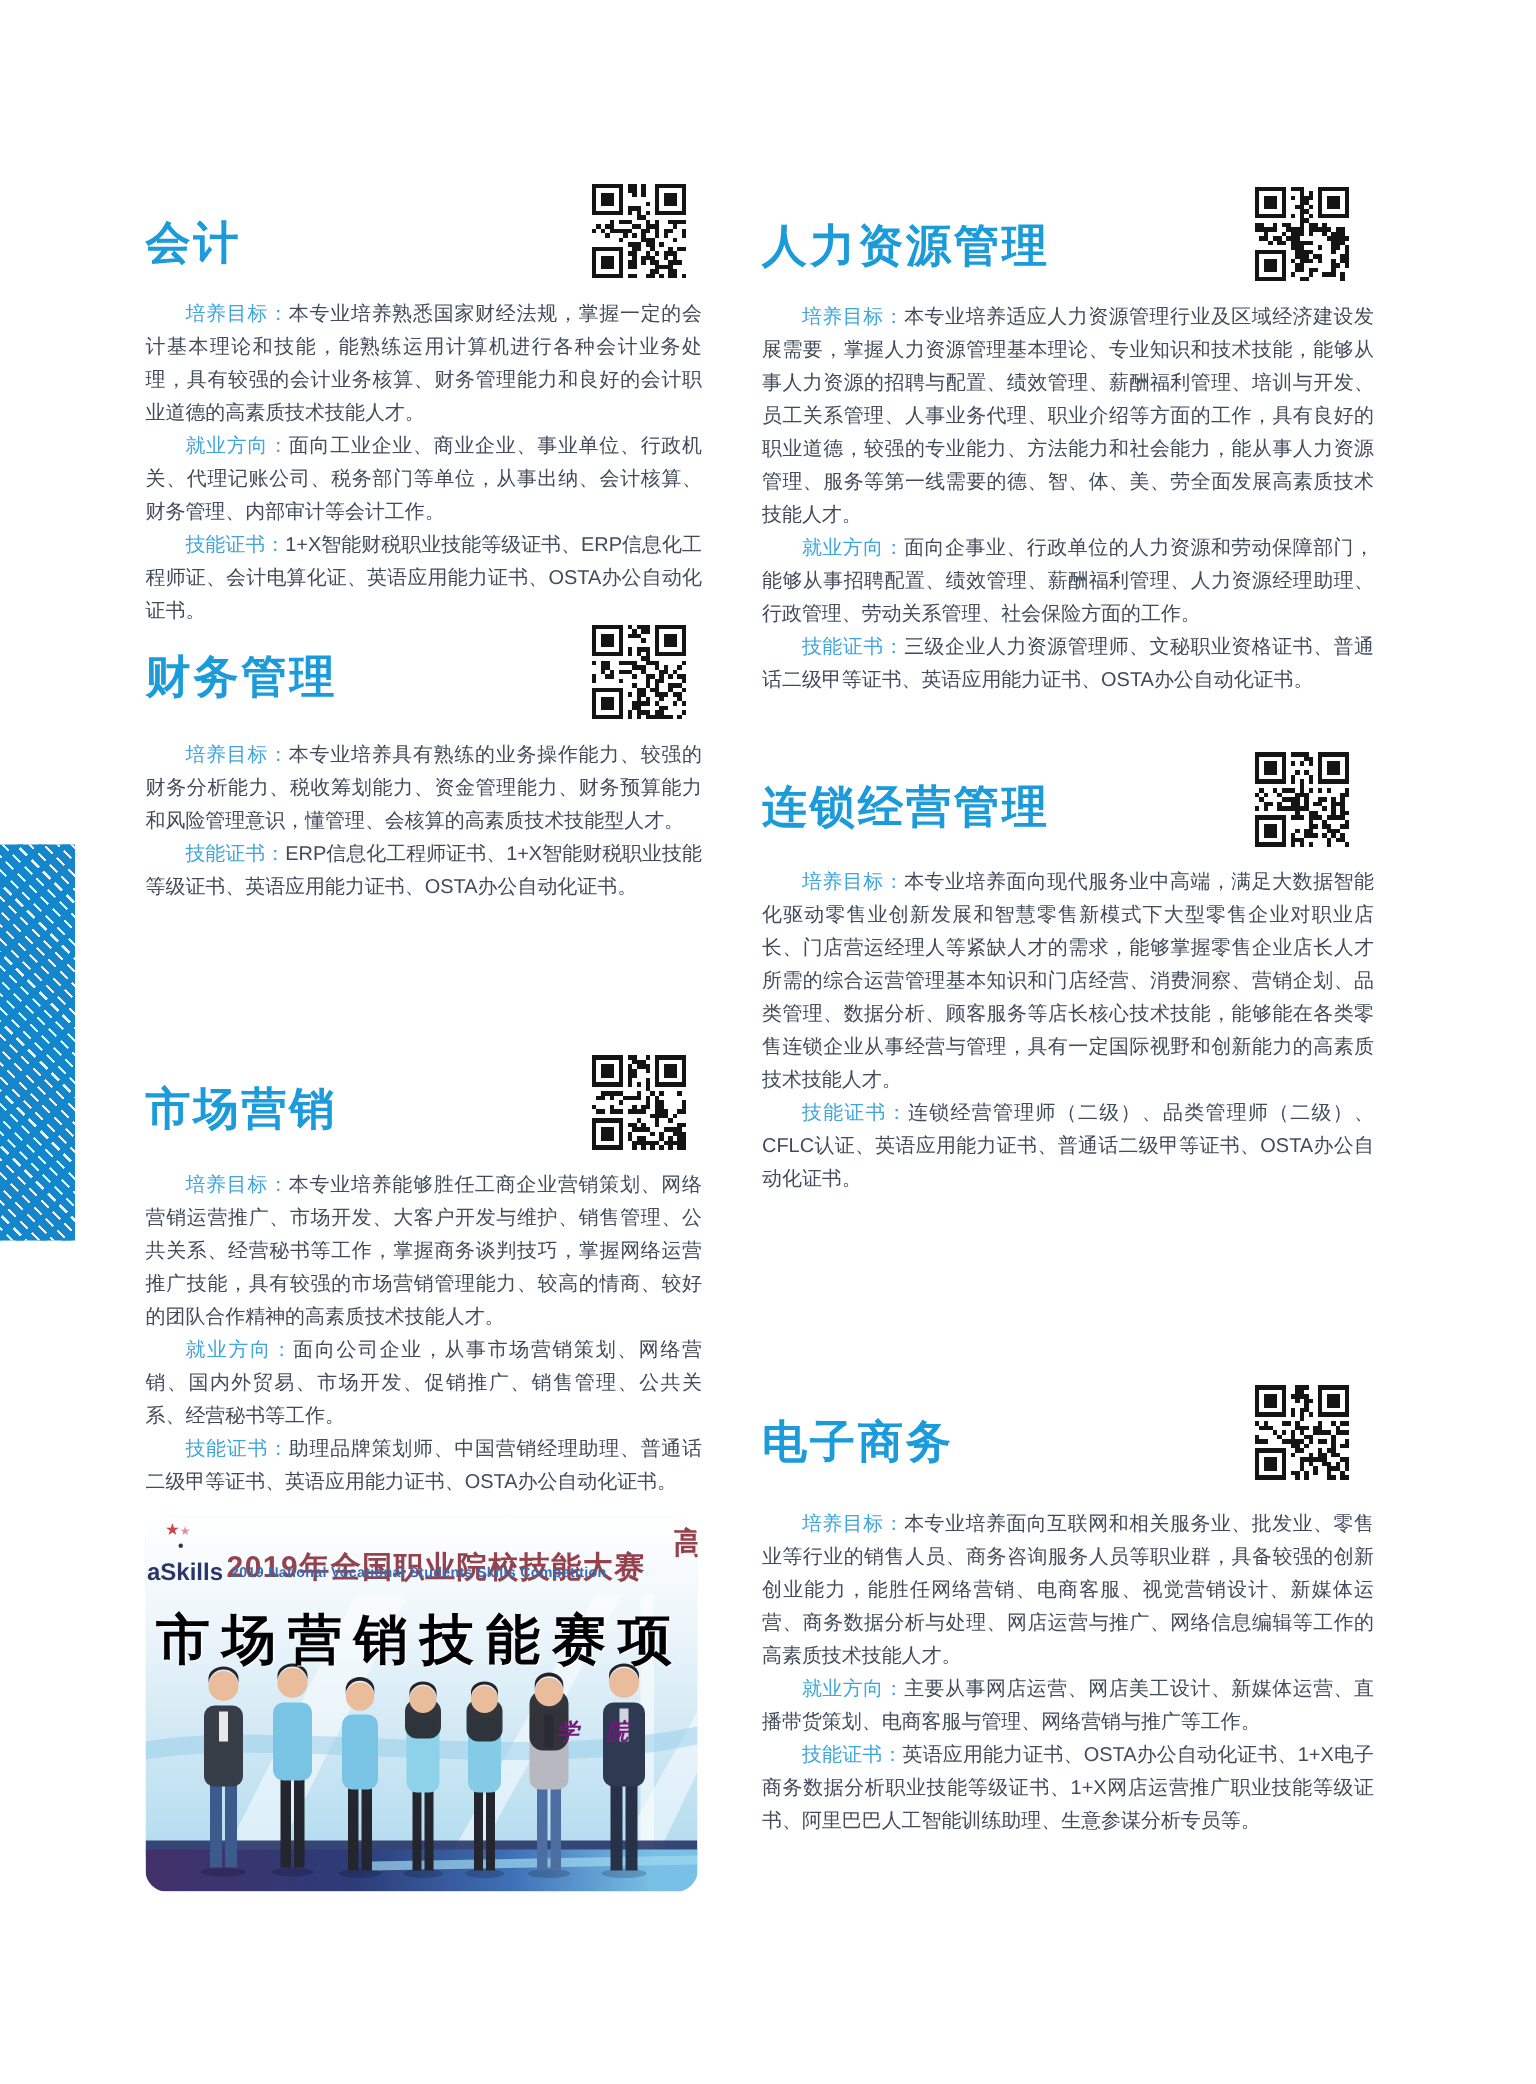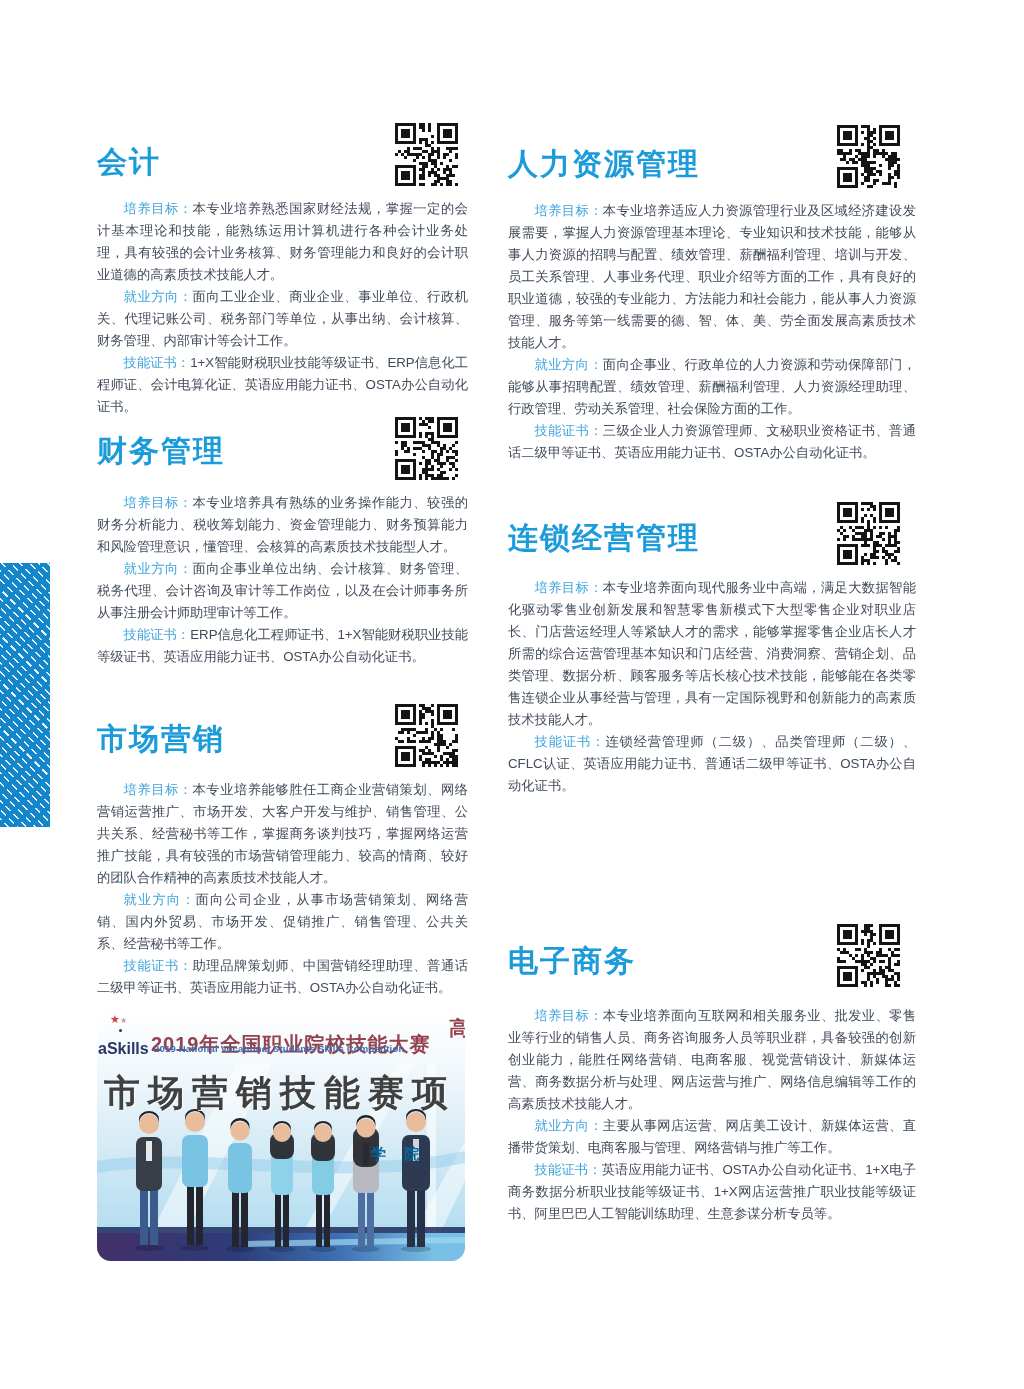--- a/index.html
+++ b/index.html
@@ -29,24 +29,24 @@
   .ph-stars{position:absolute;left:13px;top:2px;font-size:11px;color:#cf4343;}
   .ph-star2{font-size:8px;color:#e08aa0;}
   .ph-dot{position:absolute;left:22px;top:18px;width:3px;height:3px;border-radius:50%;background:#2a3668;}
   .ph-logo{position:absolute;left:1px;top:29px;font-size:16px;font-weight:700;color:#2a3668;}
   .ph-title{position:absolute;left:54px;top:20px;font-size:20px;font-weight:700;
             color:#94424e;letter-spacing:1px;white-space:nowrap;}
   .ph-partial{position:absolute;left:352px;top:4px;font-size:20px;font-weight:700;
             color:#94424e;white-space:nowrap;}
   .ph-sub{position:absolute;left:57px;top:32px;font-size:9.5px;font-weight:700;
             color:#3a6cb0;letter-spacing:.2px;white-space:nowrap;}
-  .ph-main{position:absolute;left:7px;top:58px;font-size:36px;font-weight:700;color:#404040;
+  .ph-main{position:absolute;left:7px;top:58px;font-size:36px;font-weight:700;color:#000000;
             letter-spacing:8px;white-space:nowrap;text-shadow:1px 1px 0 rgba(255,255,255,.8);}
-  .ph-side{position:absolute;left:274px;top:134px;font-size:15px;font-weight:700;color:#0369a1;
-            letter-spacing:7px;white-space:nowrap;}
+  .ph-side{position:absolute;left:274px;top:134px;font-size:15px;font-weight:700;color:#701a75;
+            letter-spacing:7px;white-space:nowrap;font-style:italic;}
 </style>
 </head>
 <body>
 
 <div class="page">
 
   <div class="side-strip"></div>
 
   <section class="sec col-l" style="left:97px;top:118px;width:371px;">
     <div class="hd" style="height:80px;">
@@ -486,21 +486,20 @@
             <rect x="12" y="20" width="1" height="1" fill="#141414"></rect>
             <rect x="13" y="20" width="1" height="1" fill="#141414"></rect>
             <rect x="14" y="20" width="1" height="1" fill="#141414"></rect>
             <rect x="15" y="20" width="1" height="1" fill="#141414"></rect>
             <rect x="16" y="20" width="1" height="1" fill="#141414"></rect>
             <rect x="17" y="20" width="1" height="1" fill="#141414"></rect>
             <rect x="19" y="20" width="1" height="1" fill="#141414"></rect>
           </svg></div>
     </div>
     <p class="para"><span class="lbl">培养目标：</span><span>本专业培养具有熟练的业务操作能力、较强的财务分析能力、税收筹划能力、资金管理能力、财务预算能力和风险管理意识，懂管理、会核算的高素质技术技能型人才。</span></p>
-    <p class="para"><span class="lbl">就业方向：</span><span>面向企事业单位出纳、会计核算、财务管理、税务代理、会计咨询及审计等工作岗位，以及在会计师事务所从事注册会计师助理审计等工作。</span></p>
     <p class="para"><span class="lbl">技能证书：</span><span>ERP信息化工程师证书、1+X智能财税职业技能等级证书、英语应用能力证书、OSTA办公自动化证书。</span></p>
   </section>
 
   <section class="sec col-l" style="left:97px;top:699px;width:371px;">
     <div class="hd" style="height:80px;text-align:right;">
       <h2 style="top:20px;">市场营销</h2>
       <div class="qr" style="right:6px;"><svg width="72" height="72" viewBox="-1.5 -1.5 24 24" shape-rendering="crispEdges">
             <rect x="-1.5" y="-1.5" width="24" height="24" fill="#ffffff"></rect>
             <rect x="0" y="0" width="1" height="1" fill="#141414"></rect>
             <rect x="1" y="0" width="1" height="1" fill="#141414"></rect>

